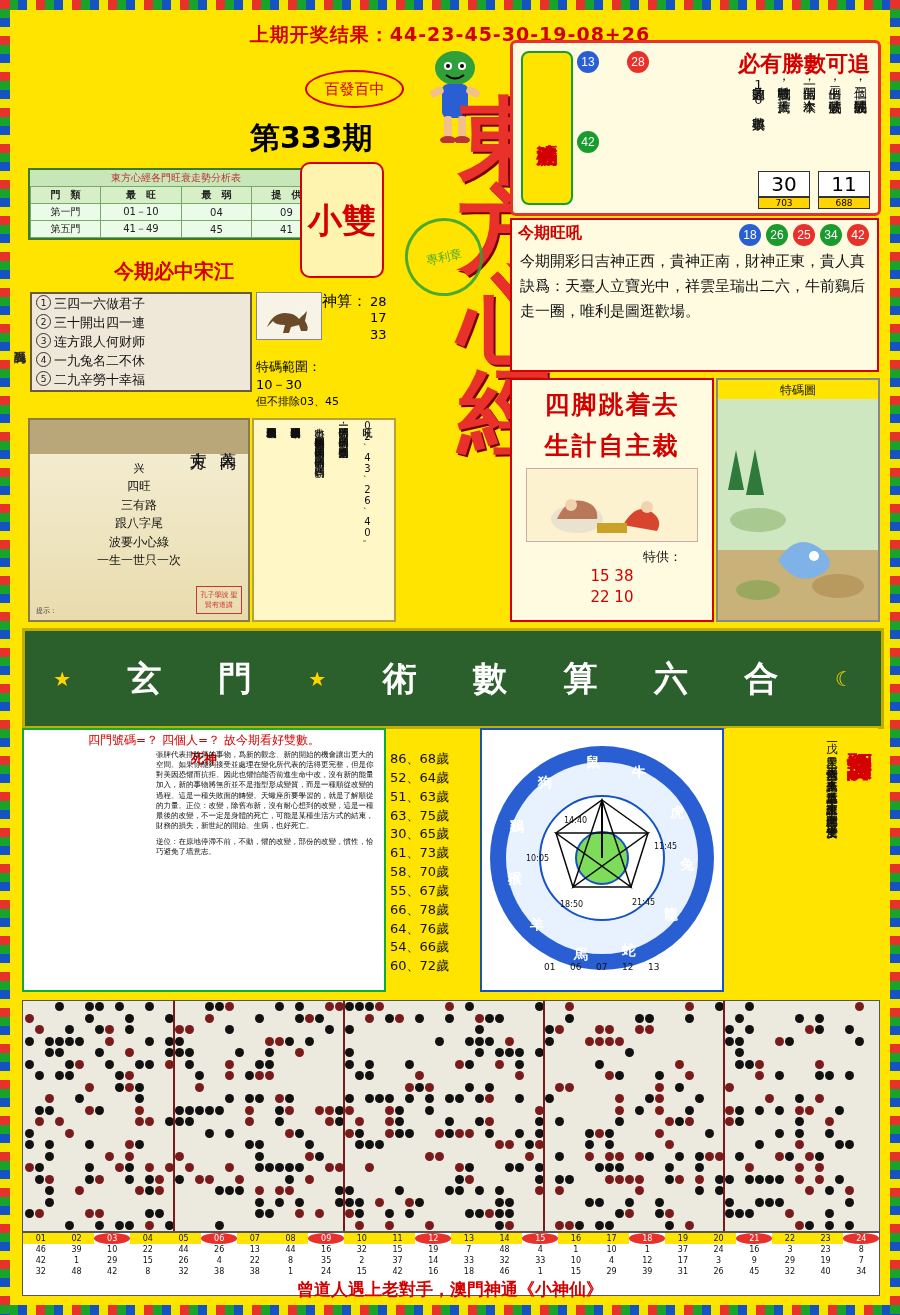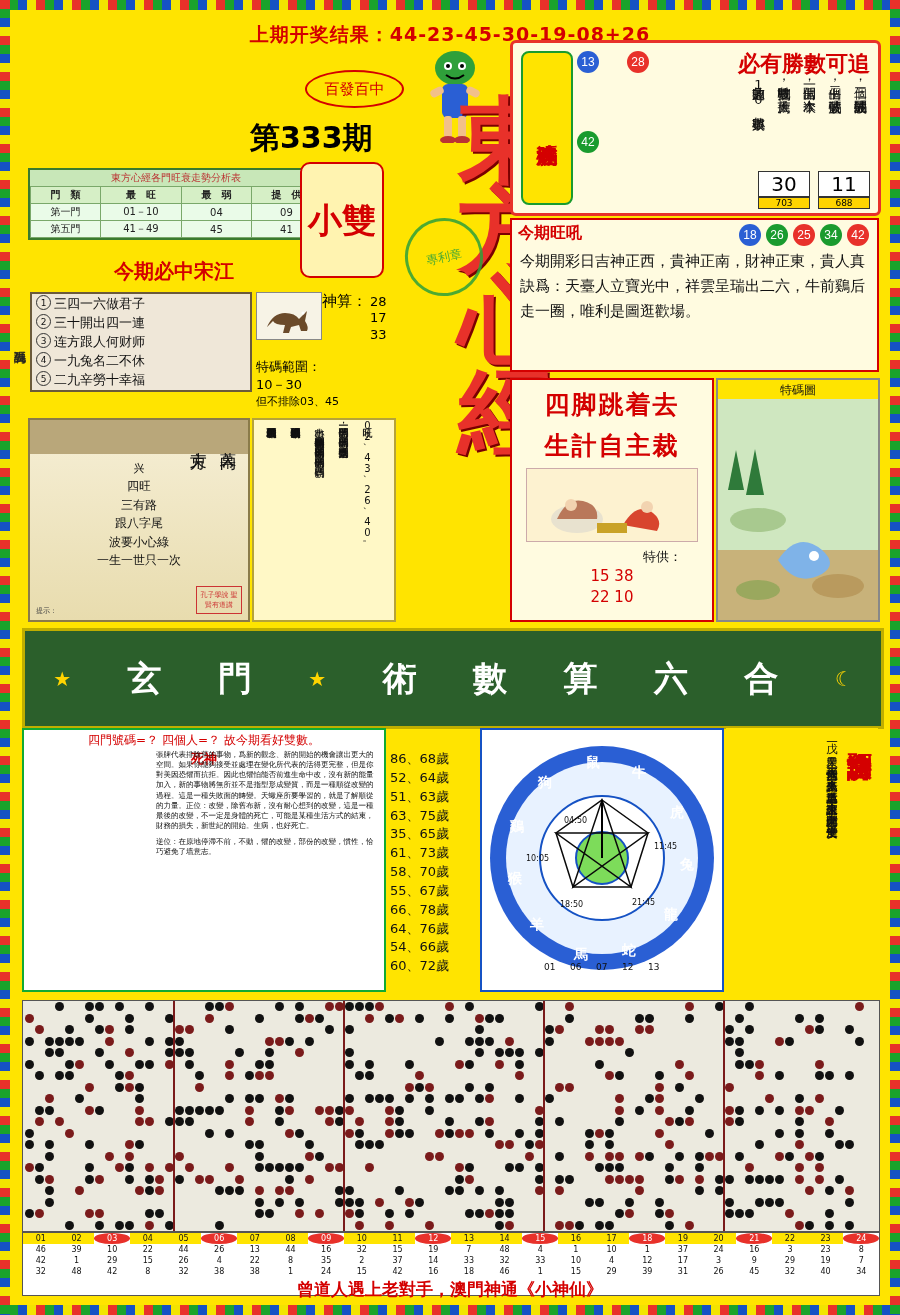--- a/index.html
+++ b/index.html
@@ -414,21 +414,21 @@
     <div>張牌代表排除舊的事物，爲新的觀念、新的開始的機會讓出更大的空間。如果你能夠接受並處理在變化所代表的活得更完整，但是你對美因恐懼而抗拒。因此也懼怕能否前進生命中改，沒有新的能量加入，新的事物將無所並不是指型形成變質，而是一種順從改變的過程。這是一種失敗面的轉變。天蠍座所要學習的，就是了解順從的力量。正位：改變，除舊布新，沒有耐心想到的改變，這是一種最後的改變，不一定是身體的死亡，可能是某種生活方式的結束，財務的損失，新世紀的開始。生病，也好死亡。</div>
     <div style="margin-top:6px;">逆位：在原地停滯不前，不動，懼的改變，部份的改變，慣性，恰巧避免了墙意志。</div>
   </div>
 </div>
 
 <div class="abs ages">
   <div>86、68歲</div>
   <div>52、64歲</div>
   <div>51、63歲</div>
   <div>63、75歲</div>
-  <div>35、65歲</div>
+  <div>30、65歲</div>
   <div>61、73歲</div>
   <div>58、70歲</div>
   <div>55、67歲</div>
   <div>66、78歲</div>
   <div>64、76歲</div>
   <div>54、66歲</div>
   <div>60、72歲</div>
 </div>
 
 <div class="abs wheel">
@@ -454,21 +454,21 @@
     <span class="abs" style="left:198px;top:126px;font-size:14px;color:#fff;font-weight:bold;">兔</span>
     <span class="abs" style="left:182px;top:176px;font-size:14px;color:#fff;font-weight:bold;">龍</span>
     <span class="abs" style="left:140px;top:212px;font-size:14px;color:#fff;font-weight:bold;">蛇</span>
     <span class="abs" style="left:92px;top:216px;font-size:14px;color:#fff;font-weight:bold;">馬</span>
     <span class="abs" style="left:48px;top:186px;font-size:14px;color:#fff;font-weight:bold;">羊</span>
     <span class="abs" style="left:26px;top:140px;font-size:14px;color:#fff;font-weight:bold;">猴</span>
     <span class="abs" style="left:28px;top:88px;font-size:14px;color:#fff;font-weight:bold;">鷄</span>
     <span class="abs" style="left:56px;top:44px;font-size:14px;color:#fff;font-weight:bold;">狗</span>
     <span class="abs" style="left:84px;top:26px;font-size:14px;color:#fff;font-weight:bold;opacity:0;">豬</span>
 
-    <span class="abs" style="left:82px;top:86px;font-size:8px;color:#111;">04:50</span>
+    <span class="abs" style="left:82px;top:86px;font-size:8px;color:#111;">14:40</span>
     <span class="abs" style="left:172px;top:112px;font-size:8px;color:#111;">11:45</span>
     <span class="abs" style="left:44px;top:124px;font-size:8px;color:#111;">10:05</span>
     <span class="abs" style="left:78px;top:170px;font-size:8px;color:#111;">18:50</span>
     <span class="abs" style="left:150px;top:168px;font-size:8px;color:#111;">21:45</span>
 
     <span class="abs" style="left:62px;top:232px;font-size:9px;color:#111;">01</span>
     <span class="abs" style="left:88px;top:232px;font-size:9px;color:#111;">06</span>
     <span class="abs" style="left:114px;top:232px;font-size:9px;color:#111;">07</span>
     <span class="abs" style="left:140px;top:232px;font-size:9px;color:#111;">12</span>
     <span class="abs" style="left:166px;top:232px;font-size:9px;color:#111;">13</span>

